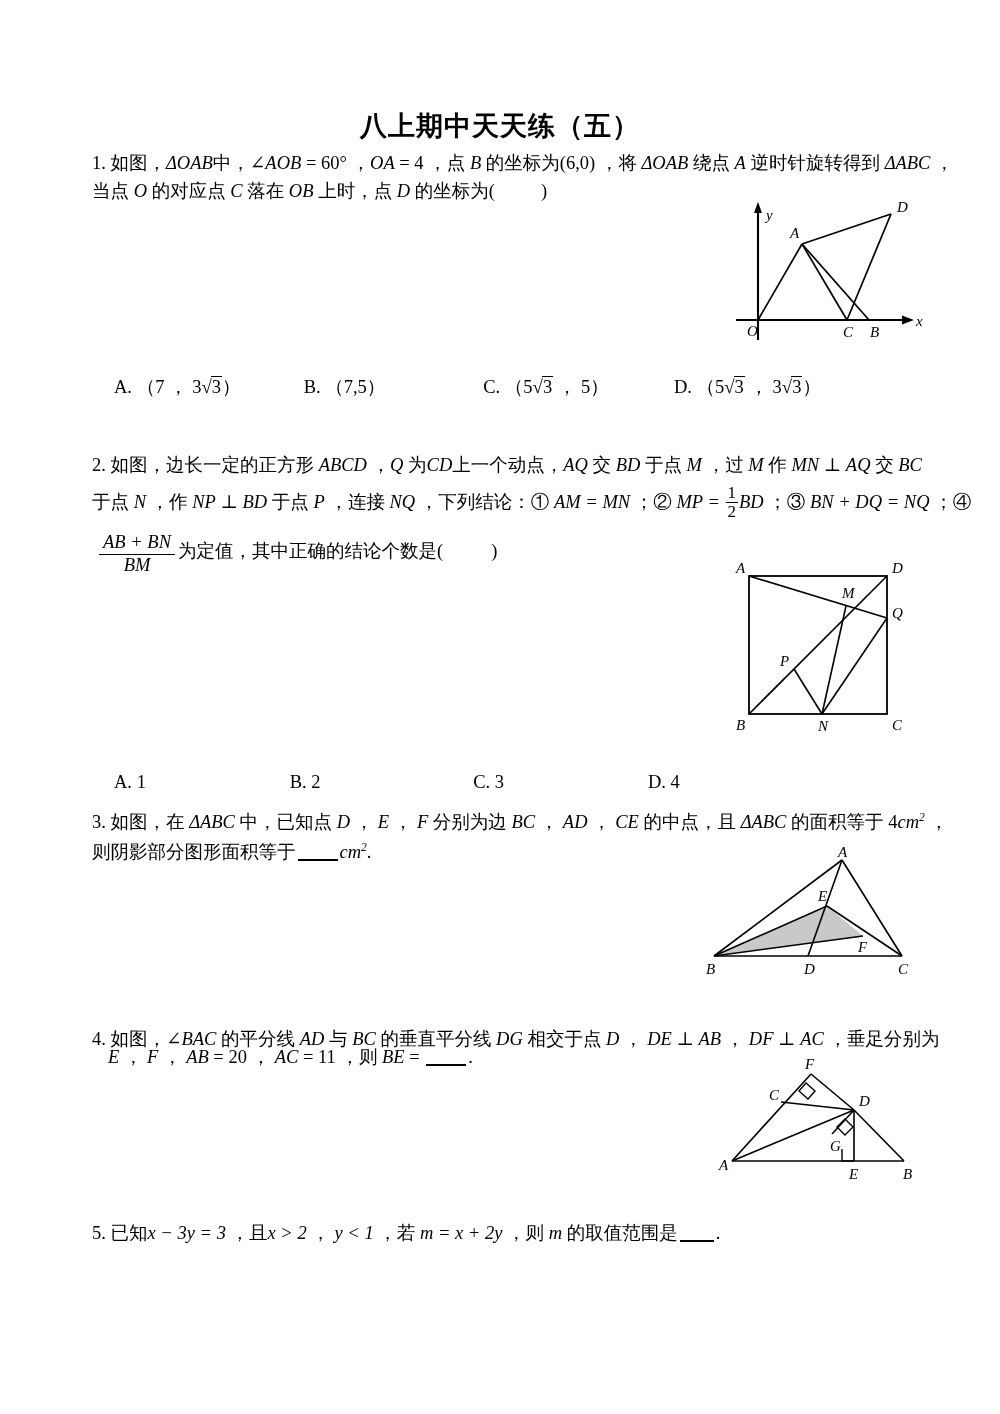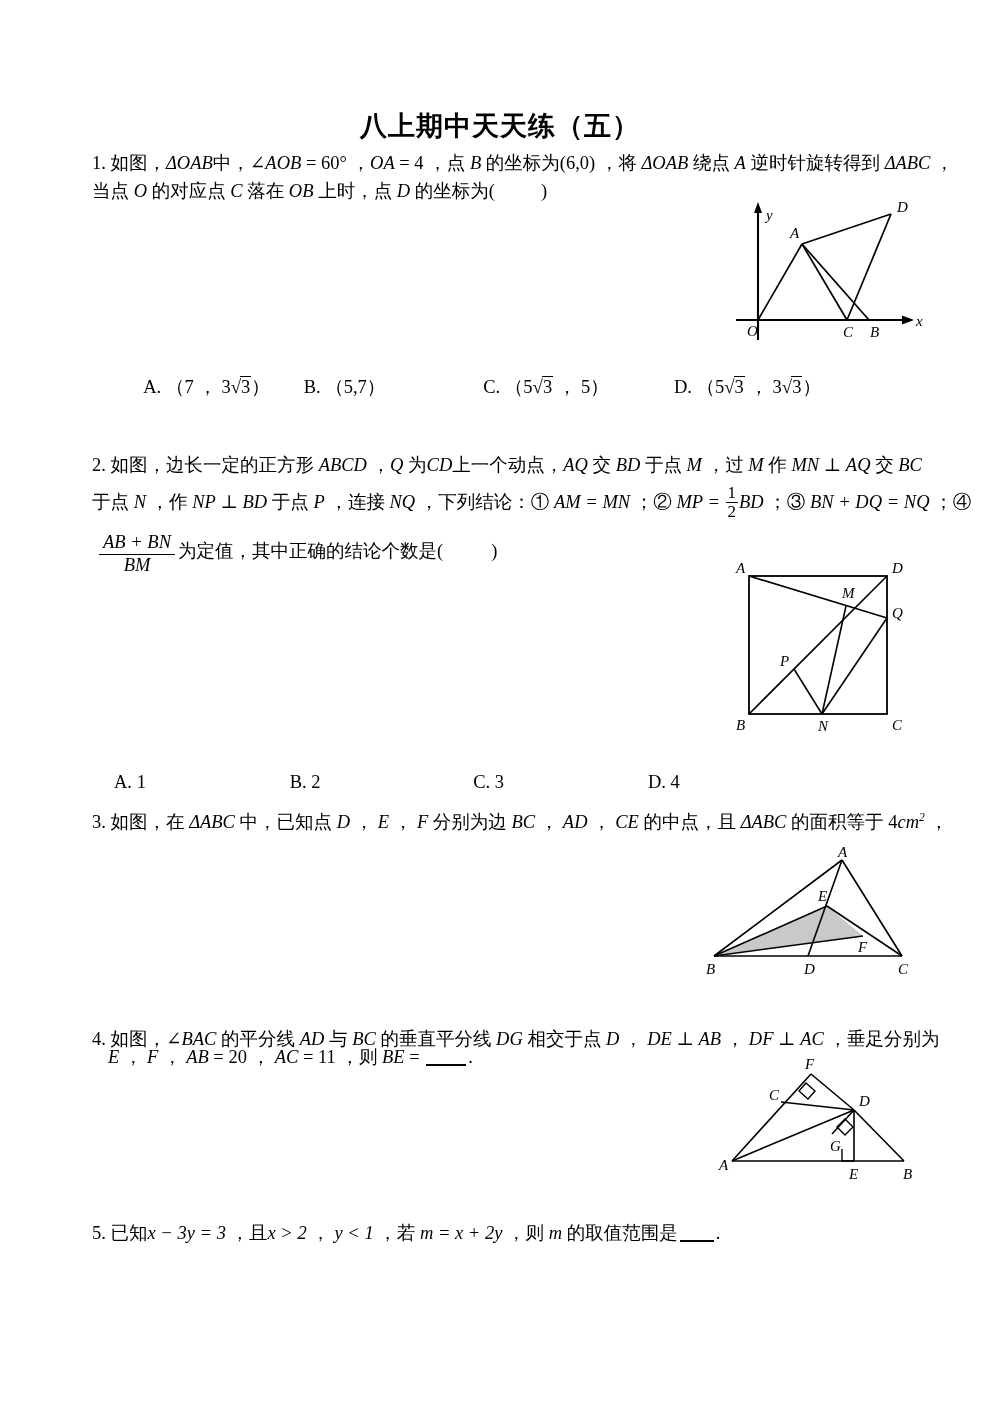--- a/index.html
+++ b/index.html
@@ -147,27 +147,27 @@
       <text class="flabel" x="167" y="20">D</text>
       <text class="flabel" x="17" y="144">O</text>
       <text class="flabel" x="113" y="145">C</text>
       <text class="flabel" x="140" y="145">B</text>
       <text class="flabel" x="186" y="134">x</text>
       <text class="flabel" x="36" y="28">y</text>
     </svg>
   </div>
 
   <div class="options" style="left:114px; top:374px;">
-    <span class="opt" style="width:185px;text-align:center;">
+    <span class="opt" style="width:185px;">
       <span>A.</span>
       <span>（7 ， 3</span><span class="rad"><span class="sym">√</span><span class="bar">3</span></span><span>）</span>
     </span>
     <span class="opt" style="width:175px;">
       <span>B.</span>
-      <span>（5,7）</span>
+      <span>（7,5）</span>
     </span>
     <span class="opt" style="width:186px;">
       <span>C.</span>
       <span>（5</span><span class="rad"><span class="sym">√</span><span class="bar">3</span></span><span> ， 5）</span>
     </span>
     <span class="opt">
       <span>D.</span>
       <span>（5</span><span class="rad"><span class="sym">√</span><span class="bar">3</span></span><span> ， 3</span><span class="rad"><span class="sym">√</span><span class="bar">3</span></span><span>）</span>
     </span>
   </div>
@@ -231,20 +231,23 @@
       <span>D.</span>
       <span>4</span>
     </span>
   </div>
 
   <div class="qtext" style="left:92px; top:802px;">
     <span>3.</span>
     <span>如图，在 </span><span class="ital">ΔABC</span><span> 中，已知点 </span><span class="ital">D</span><span> ， </span><span class="ital">E</span><span> ， </span><span class="ital">F</span><span> 分别为边 </span><span class="ital">BC</span><span> ， </span><span class="ital">AD</span><span> ， </span><span class="ital">CE</span><span> 的中点，且 </span><span class="ital">ΔABC</span><span> 的面积等于 </span><span>4</span><span class="ital">cm</span><span class="sup">2</span><span> ，</span>
   </div>
 
+  <div class="qtext" style="left:92px; top:832px;">
+    <span>则阴影部分图形面积等于</span><span class="blank"></span><span class="ital">cm</span><span class="sup">2</span><span>.</span>
+  </div>
 
   <div class="figure" style="left:706px; top:846px;">
     <svg width="210" height="135" viewBox="0 0 210 135">
 
       <polygon points="8,110 121,60 157,90" fill="#c9c9c9" stroke="none"></polygon>
 
       <line x1="8" y1="110" x2="136" y2="14" stroke="#000" stroke-width="1.6"></line>
       <line x1="136" y1="14" x2="196" y2="110" stroke="#000" stroke-width="1.6"></line>
       <line x1="8" y1="110" x2="196" y2="110" stroke="#000" stroke-width="1.6"></line>
 

